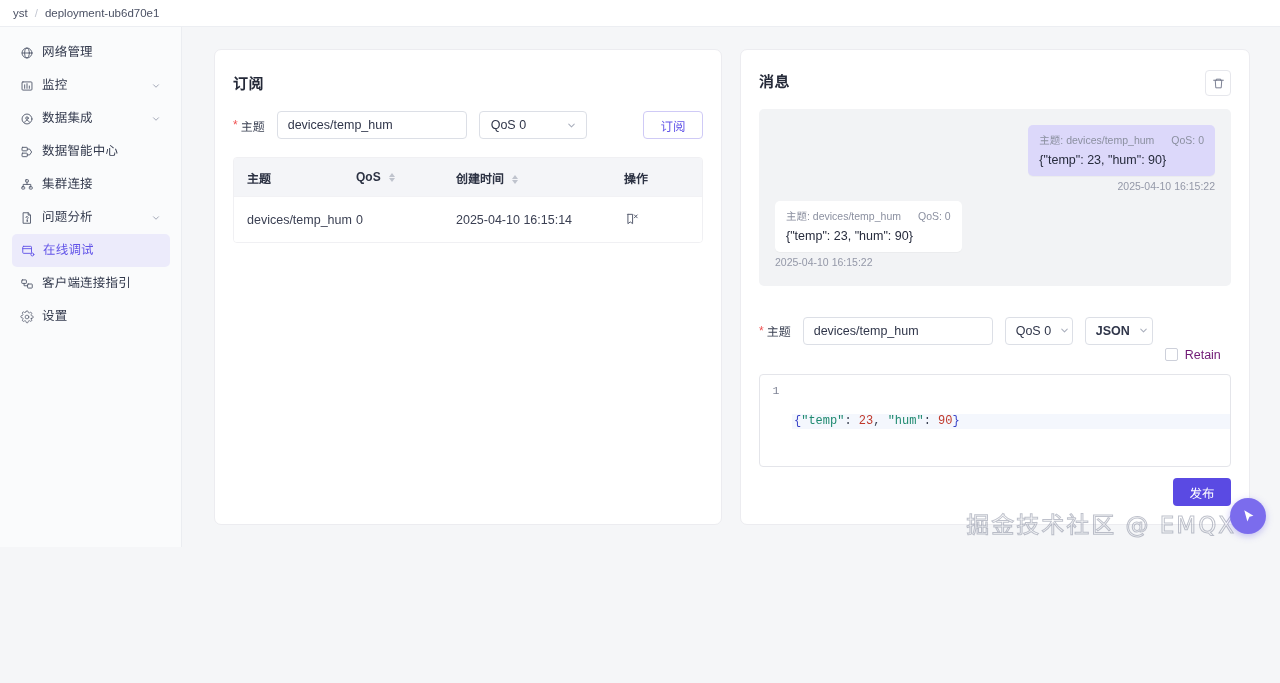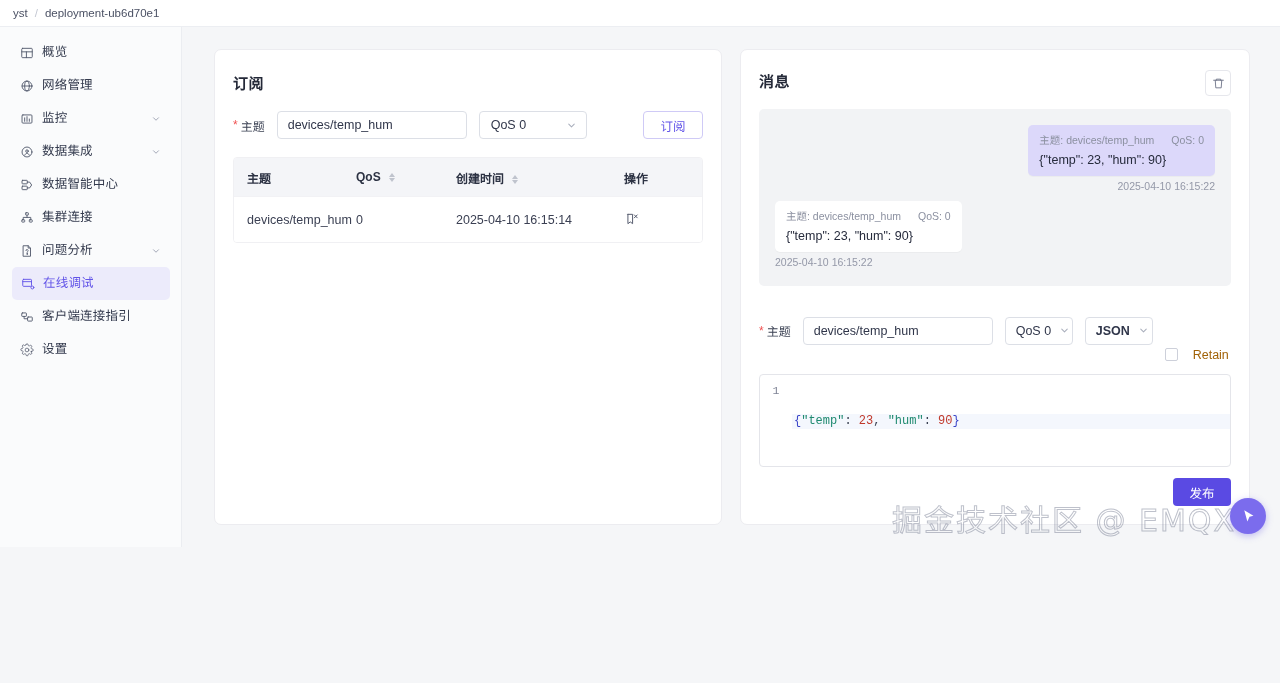--- a/index.html
+++ b/index.html
@@ -201,21 +201,21 @@
     font-family: "Liberation Sans", sans-serif;
     white-space: nowrap;
   }
   .msg-time { font-size: 10.5px; color: #9498a8; margin-top: 4px; }
 
   
   .pub-row { display: flex; align-items: center; gap: 12px; margin-top: 14px; }
   .input-topic-pub { width: 190px; }
   .select-qos-pub { width: 68px; padding: 0 6px 0 10px; }
   .select-fmt-pub { width: 68px; padding: 0 6px 0 10px; font-weight: bold; }
-  .retain { display: flex; align-items: center; gap: 15px; font-size: 12.5px; color: #a16207; cursor: pointer; margin-top: 48px; }
+  .retain { display: flex; align-items: center; gap: 7px; font-size: 12.5px; color: #701a75; cursor: pointer; margin-top: 48px; }
   .checkbox { width: 13px; height: 13px; border: 1px solid #cdd0da; border-radius: 2px; background: #fff; }
 
   .editor {
     margin-top: 12px;
     flex: 1 1 auto;
     min-height: 0;
     border: 1px solid #e4e5ea;
     border-radius: 4px;
     background: #fff;
     display: flex;
@@ -251,21 +251,21 @@
     border: none; border-radius: 4px;
     font-size: 12.5px; cursor: pointer;
     display: flex; align-items: center; justify-content: center;
     font-family: "Liberation Sans", sans-serif;
   }
 
   
   .watermark {
     position: absolute;
     right: 44px; bottom: 7px;
-    font-size: 30px;
+    font-size: 23px;
     letter-spacing: 2px;
     color: transparent;
     -webkit-text-stroke: 1px rgba(120,126,146,.48);
     white-space: nowrap;
     pointer-events: none;
     font-family: "DejaVu Sans", sans-serif;
   }
   .fab {
     position: absolute;
     right: 14px; bottom: 13px;
@@ -285,30 +285,20 @@
 
   <div class="topbar">
     <span class="crumb-root">yst</span>
     <span class="crumb-sep">/</span>
     <span class="crumb-current">deployment-ub6d70e1</span>
   </div>
 
   <div class="body">
 
     <nav class="sidebar" id="sidebar">
-        <div class="nav-item">
-          <span class="nav-ico">
-            <svg viewBox="0 0 24 24" fill="none" stroke="currentColor" stroke-width="1.6" stroke-linecap="round" stroke-linejoin="round">
-              <rect x="3" y="4" width="18" height="16" rx="1.5"></rect>
-              <line x1="3" y1="10" x2="21" y2="10"></line>
-              <line x1="11" y1="10" x2="11" y2="20"></line>
-            </svg>
-          </span>
-          <span class="nav-label">概览</span>
-        </div>
         <div class="nav-item">
           <span class="nav-ico">
             <svg viewBox="0 0 24 24" fill="none" stroke="currentColor" stroke-width="1.6" stroke-linecap="round" stroke-linejoin="round">
               <circle cx="12" cy="12" r="8.5"></circle>
               <ellipse cx="12" cy="12" rx="4" ry="8.5"></ellipse>
               <line x1="3.5" y1="12" x2="20.5" y2="12"></line>
             </svg>
           </span>
           <span class="nav-label">网络管理</span>
         </div>

